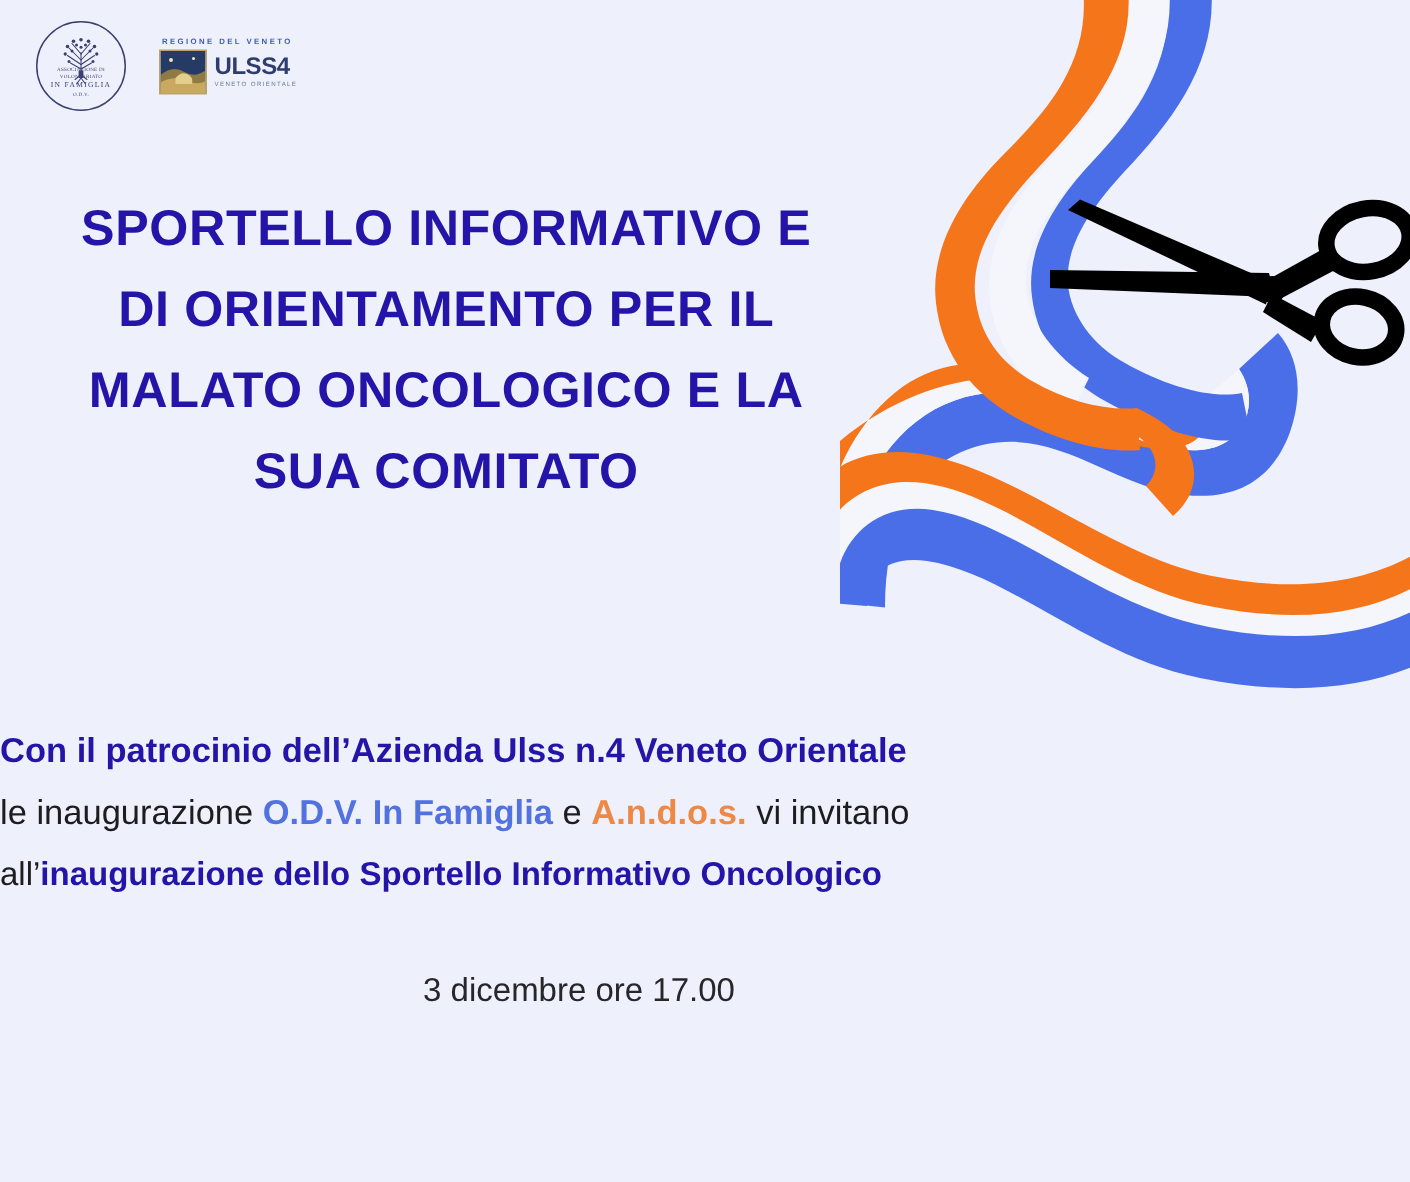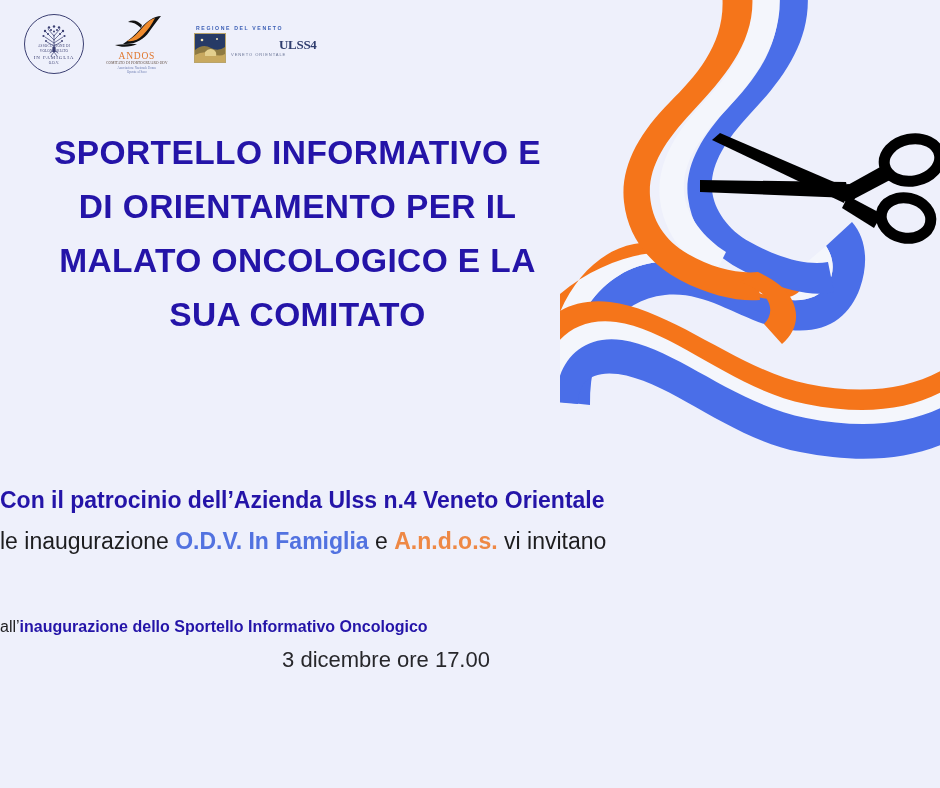--- a/index.html
+++ b/index.html
@@ -86,22 +86,22 @@
     font-weight: bold; margin-bottom: 2px; padding-left: 2px;
     font-family: "Liberation Sans", sans-serif;
   }
   .ulss-row { display: flex; align-items: center; gap: 5px; }
   .ulss-crest {
     width: 30px; height: 28px; border: .8px solid #b9a46a;
     overflow: hidden; position: relative;
     background: linear-gradient(170deg,#22305c 0%,#3a5275 42%,#8a7a46 72%,#cdae67 100%);
   }
   .ulss-name {
-    font-size: 13px; font-weight: bold; color: #2f3d6e; letter-spacing: -.3px;
-    line-height: .92; font-family: Liberation Serif, serif; margin-left: 48px;
+    font-size: 16px; font-weight: bold; color: #2f3d6e; letter-spacing: -.3px;
+    line-height: .92; font-family: Liberation Sans, sans-serif;
   }
   .ulss-tag {
     font-size: 4.1px; letter-spacing: .9px; color: #6a7596; margin-top: 1px;
   }
 
   
   #headline {
     position: absolute;
     top: 126px;
     left: 0;
@@ -125,21 +125,21 @@
     left: 0;
     width: 940px;
     text-align: left;
     z-index: 4;
   }
   .bc-line { line-height: 41px; white-space: nowrap; }
   .bc-1 { font-size: 23px; font-weight: bold; color: #2414a8; }
   .bc-2 { font-size: 23px; color: #1d1d1f; }
   .bc-2 .hl-blue { font-weight: bold; color: #5272e0; }
   .bc-2 .hl-orange { font-weight: bold; color: #ee8845; }
-  .bc-3 { font-size: 16px; color: #1d1d1f; margin-top: 44px; }
+  .bc-3 { font-size: 22px; color: #1d1d1f; }
   .bc-3 .strong { font-weight: bold; color: #2414a8; }
 
   
   #details {
     position: absolute;
     top: 640px;
     left: 0;
     width: 772px;
     text-align: center;
     z-index: 4;
@@ -338,34 +338,20 @@
           </g>
         </svg>
         <div class="seal-cap">
           <div>ASSOCIAZIONE DI VOLONTARIATO</div>
           <div class="big">IN FAMIGLIA</div>
           <div>O.D.V.</div>
         </div>
       </div>
     </div>
 
-    <div class="logo-block andos-block">
-      <div>
-        <svg width="60" height="34" viewBox="0 0 60 34">
-          <path d="M16 30 C22 26, 28 21, 34 14 C40 7, 47 2, 54 2 C50 7, 46 12, 42 18 C37 25, 28 31, 16 30 Z" fill="#121212"></path>
-          <path d="M20 27 C26 24, 31 19, 36 13 C40 8, 44 5, 48 4 C45 10, 41 16, 36 21 C31 26, 26 28, 20 27 Z" fill="#ef8b2e"></path>
-          <path d="M8 31 C14 30, 22 30, 30 30 C24 33, 15 34, 8 31 Z" fill="#121212"></path>
-          <path d="M34 14 C30 10, 26 8, 21 8 C26 5, 31 7, 35 11 Z" fill="#121212"></path>
-        </svg>
-        <div class="andos-word">ANDOS</div>
-        <div class="andos-sub1">COMITATO DI PORTOGRUARO ODV</div>
-        <div class="andos-sub2">Associazione Nazionale Donne</div>
-        <div class="andos-sub2">Operate al Seno</div>
-      </div>
-    </div>
 
     <div class="logo-block ulss-block">
       <div class="ulss-region">REGIONE DEL VENETO</div>
       <div class="ulss-row">
         <div class="ulss-crest">
           <svg width="30" height="28" viewBox="0 0 30 28">
             <rect width="30" height="28" fill="#263a66"></rect>
             <path d="M0 16 Q8 9 16 14 Q23 18 30 13 L30 28 L0 28 Z" fill="#8e7a42"></path>
             <path d="M0 21 Q9 16 18 20 Q25 23 30 20 L30 28 L0 28 Z" fill="#c8a95f"></path>
             <circle cx="7" cy="6" r="1.3" fill="#f2e6b8"></circle>

